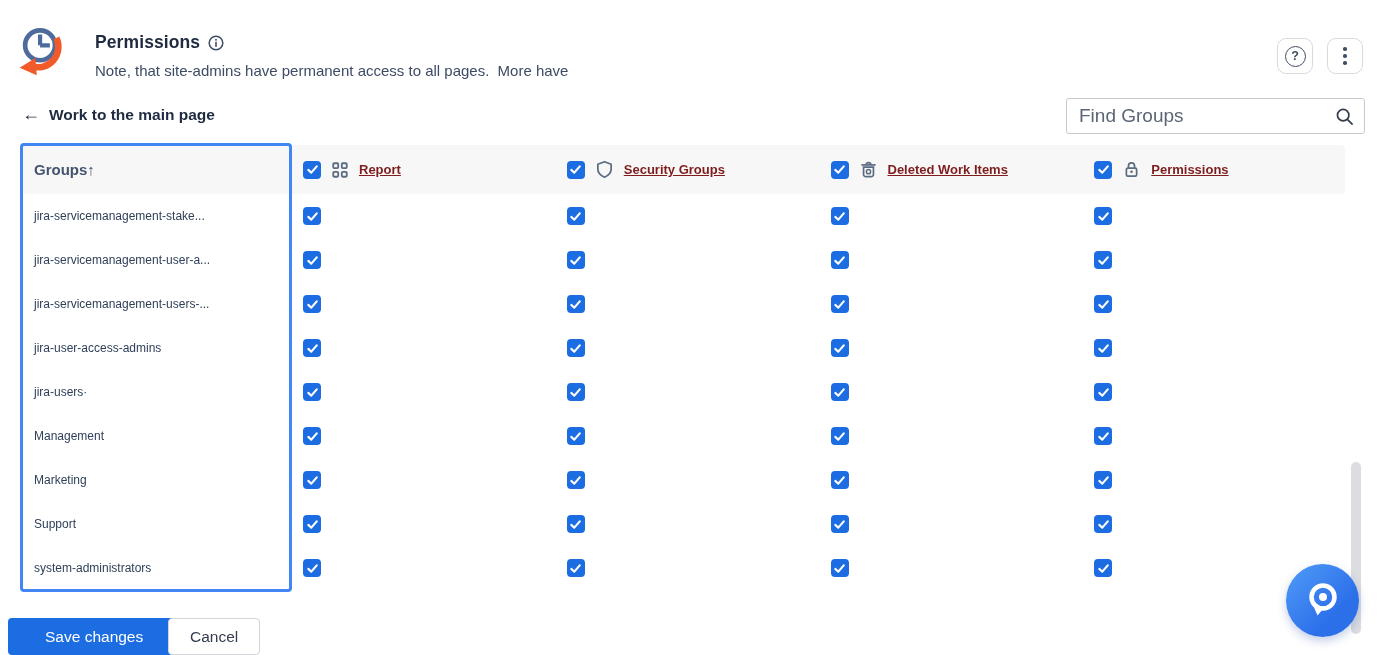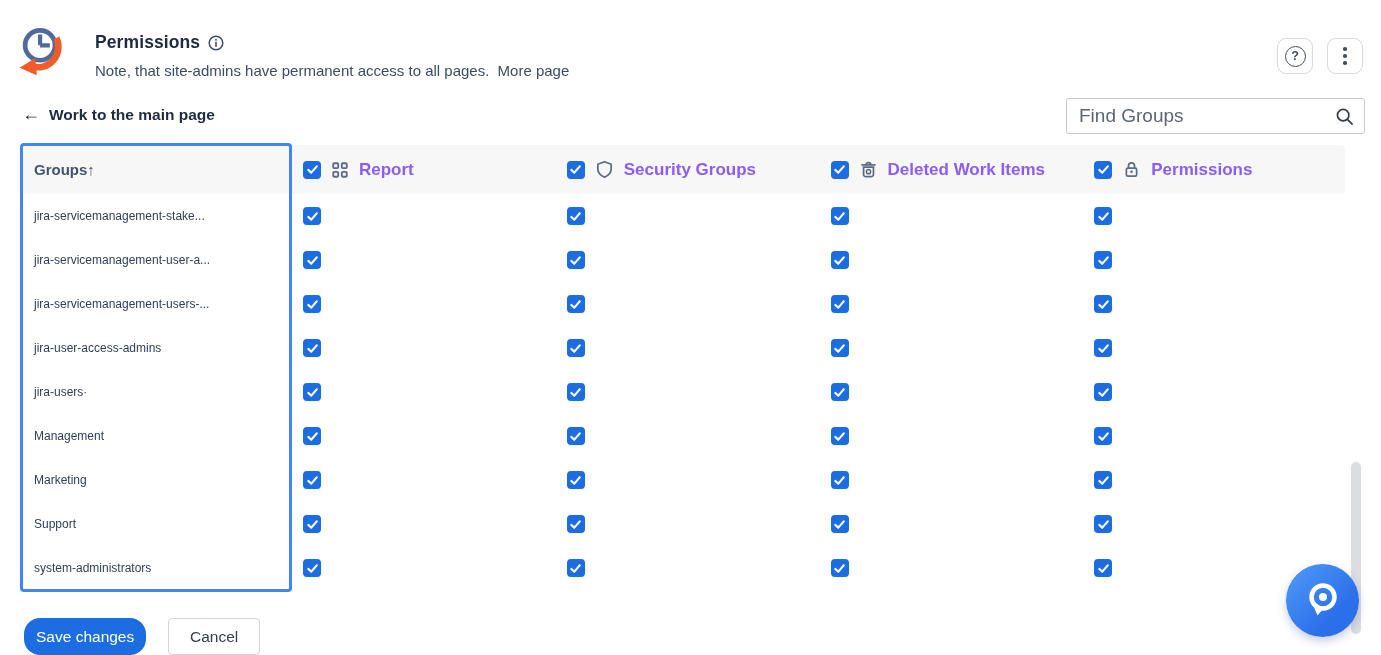--- a/index.html
+++ b/index.html
@@ -37,33 +37,33 @@
   .searchbox .mag { margin-right:10px; display:flex; }
 
   
   .table { position:absolute; left:22px; top:133px; width:1323px; }
   .thead { display:grid; grid-template-columns:268px repeat(4,1fr); height:49px;
            background:#f7f7f8; border-radius:4px; align-items:center; }
   .groups-h { display:flex; align-items:center; padding-left:12px;
               font-size:15px; font-weight:700; color:#44546f; height:100%; }
   .sort { font-size:15px; font-weight:400; color:#44546f; cursor:pointer; }
   .hcell { display:flex; align-items:center; gap:10px; padding-left:13px; }
-  .hlabel { font-size:17px; font-weight:700; color:#8b5cf6; white-space:nowrap; }
+  .hlabel { font-size:13px; font-weight:700; color:#7f1d1d; white-space:nowrap;text-decoration:underline; }
   .hicon { display:flex; }
   .row { display:grid; grid-template-columns:268px repeat(4,1fr); height:44px; align-items:center; background:#fff; }
   .namecell { padding-left:12px; font-size:12px; color:#2e3f58; white-space:nowrap; overflow:hidden; }
   .ccell { padding-left:13px; display:flex; align-items:center; }
   .cb { width:18px; height:18px; border-radius:4px; background:#1c6ce2;
         display:inline-flex; align-items:center; justify-content:center; cursor:pointer; flex:0 0 auto; }
   .groups-outline { position:absolute; left:-2px; top:-2px; width:272px; height:449px;
                     border:3px solid #4285f4; border-radius:4px; pointer-events:none; }
 
   
-  .save-btn { position:absolute; left:24px; top:606px; height:37px; padding:0 12px;
-              background:#1c6ce2; color:#fff; border:none; border-radius:16px;
+  .save-btn { position:absolute; left:8px; top:606px; height:37px; padding:0 37px;
+              background:#1c6ce2; color:#fff; border:none; border-radius:4px;
               font-size:15.5px; font-weight:500; font-family:"Liberation Sans", sans-serif; cursor:pointer; }
   .cancel-btn { position:absolute; left:168px; top:606px; height:37px; padding:0 21px;
                 background:#fff; color:#333d4d; border:1px solid #d3d5d9; border-radius:4px;
                 font-size:15.5px; font-family:"Liberation Sans", sans-serif; cursor:pointer; }
 
   
   .scrollbar { position:absolute; left:1351px; top:450px; width:10px; height:172px;
                background:#dcdde0; border-radius:6px; cursor:grab; }
   .fab { position:absolute; left:1286px; top:552px; width:73px; height:73px; border-radius:50%;
          background:linear-gradient(135deg,#509bf8 0%,#2b6fe9 70%); border:none; cursor:pointer;
@@ -88,21 +88,21 @@
     <div class="title-row">
       <h1>Permissions</h1>
       <svg class="info-badge" viewBox="0 0 16 16">
         <circle cx="8" cy="8" r="6.8" fill="none" stroke="#3d4c64" stroke-width="1.5"></circle>
         <rect x="7.2" y="6.8" width="1.6" height="5" fill="#3d4c64"></rect>
         <rect x="7.2" y="3.9" width="1.6" height="1.7" fill="#3d4c64"></rect>
       </svg>
     </div>
     <div class="subtitle">
       <span>Note, that site-admins have permanent access to all pages.</span>
-      <span class="moreinfo">More page</span>
+      <span class="moreinfo">More have</span>
     </div>
   </div>
 
   <div class="top-actions">
     <button class="iconbtn">
       <span class="qmark">?</span>
     </button>
     <button class="iconbtn">
       <span class="kebab">
           <i></i>

